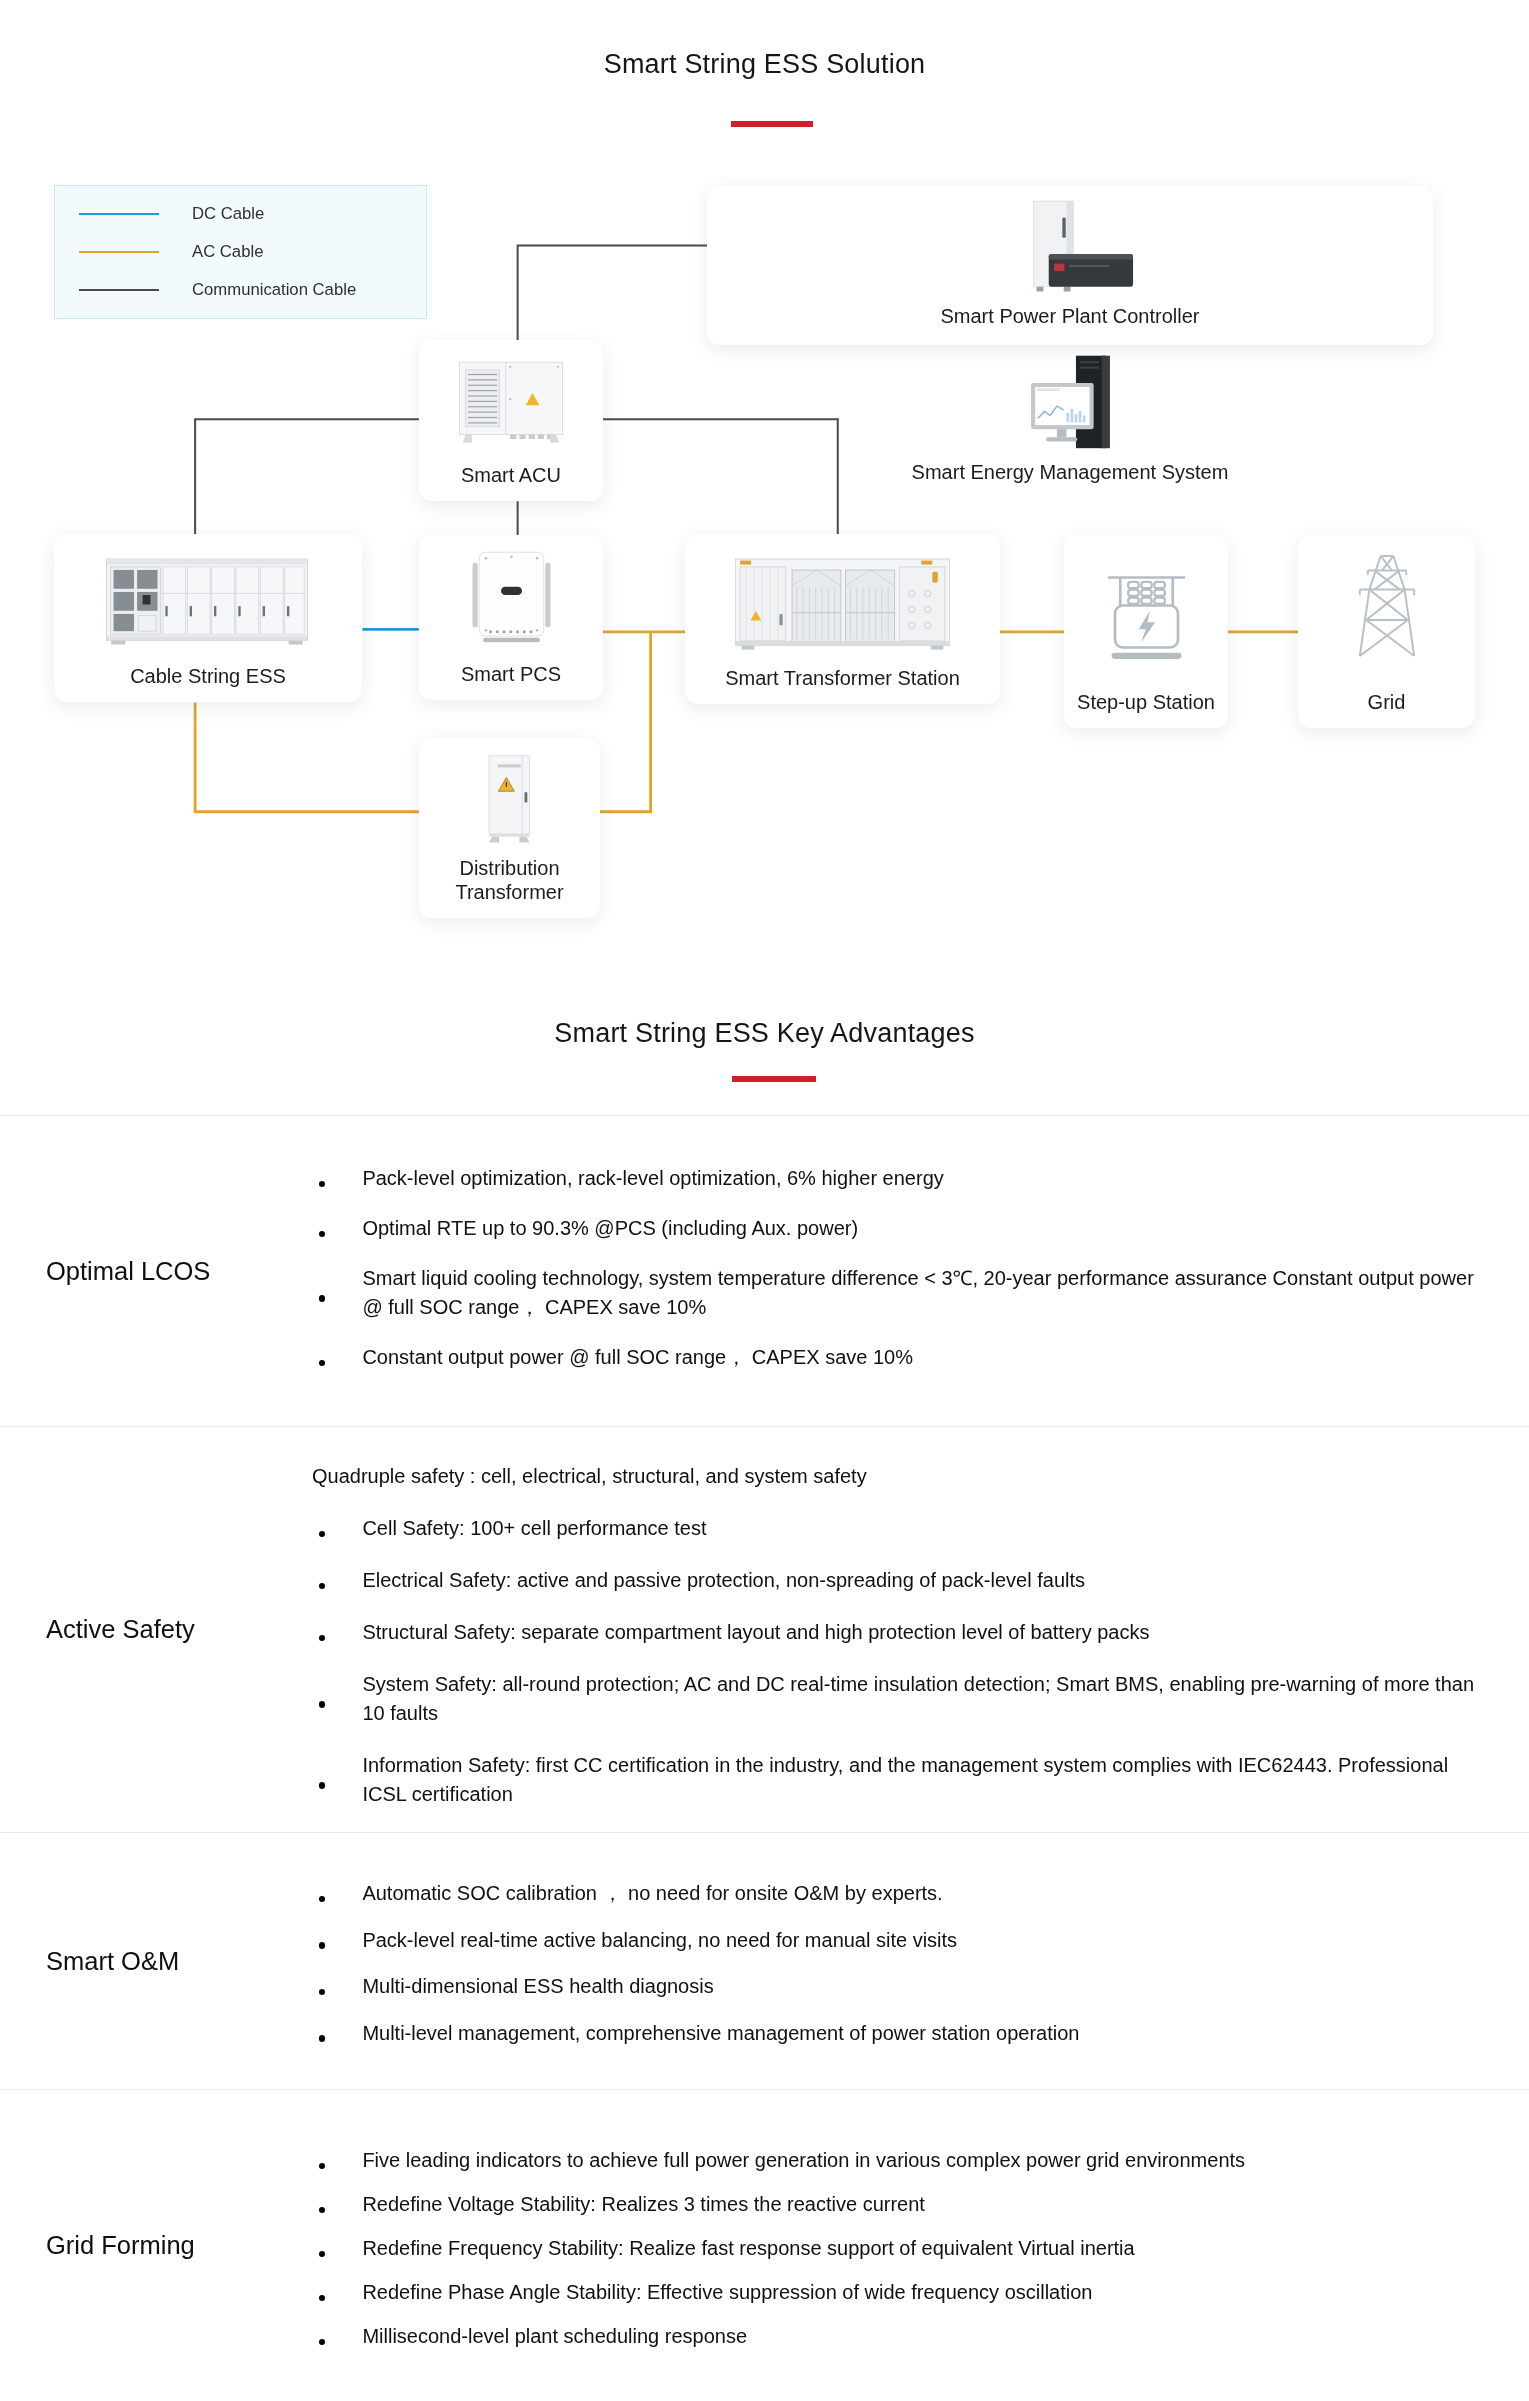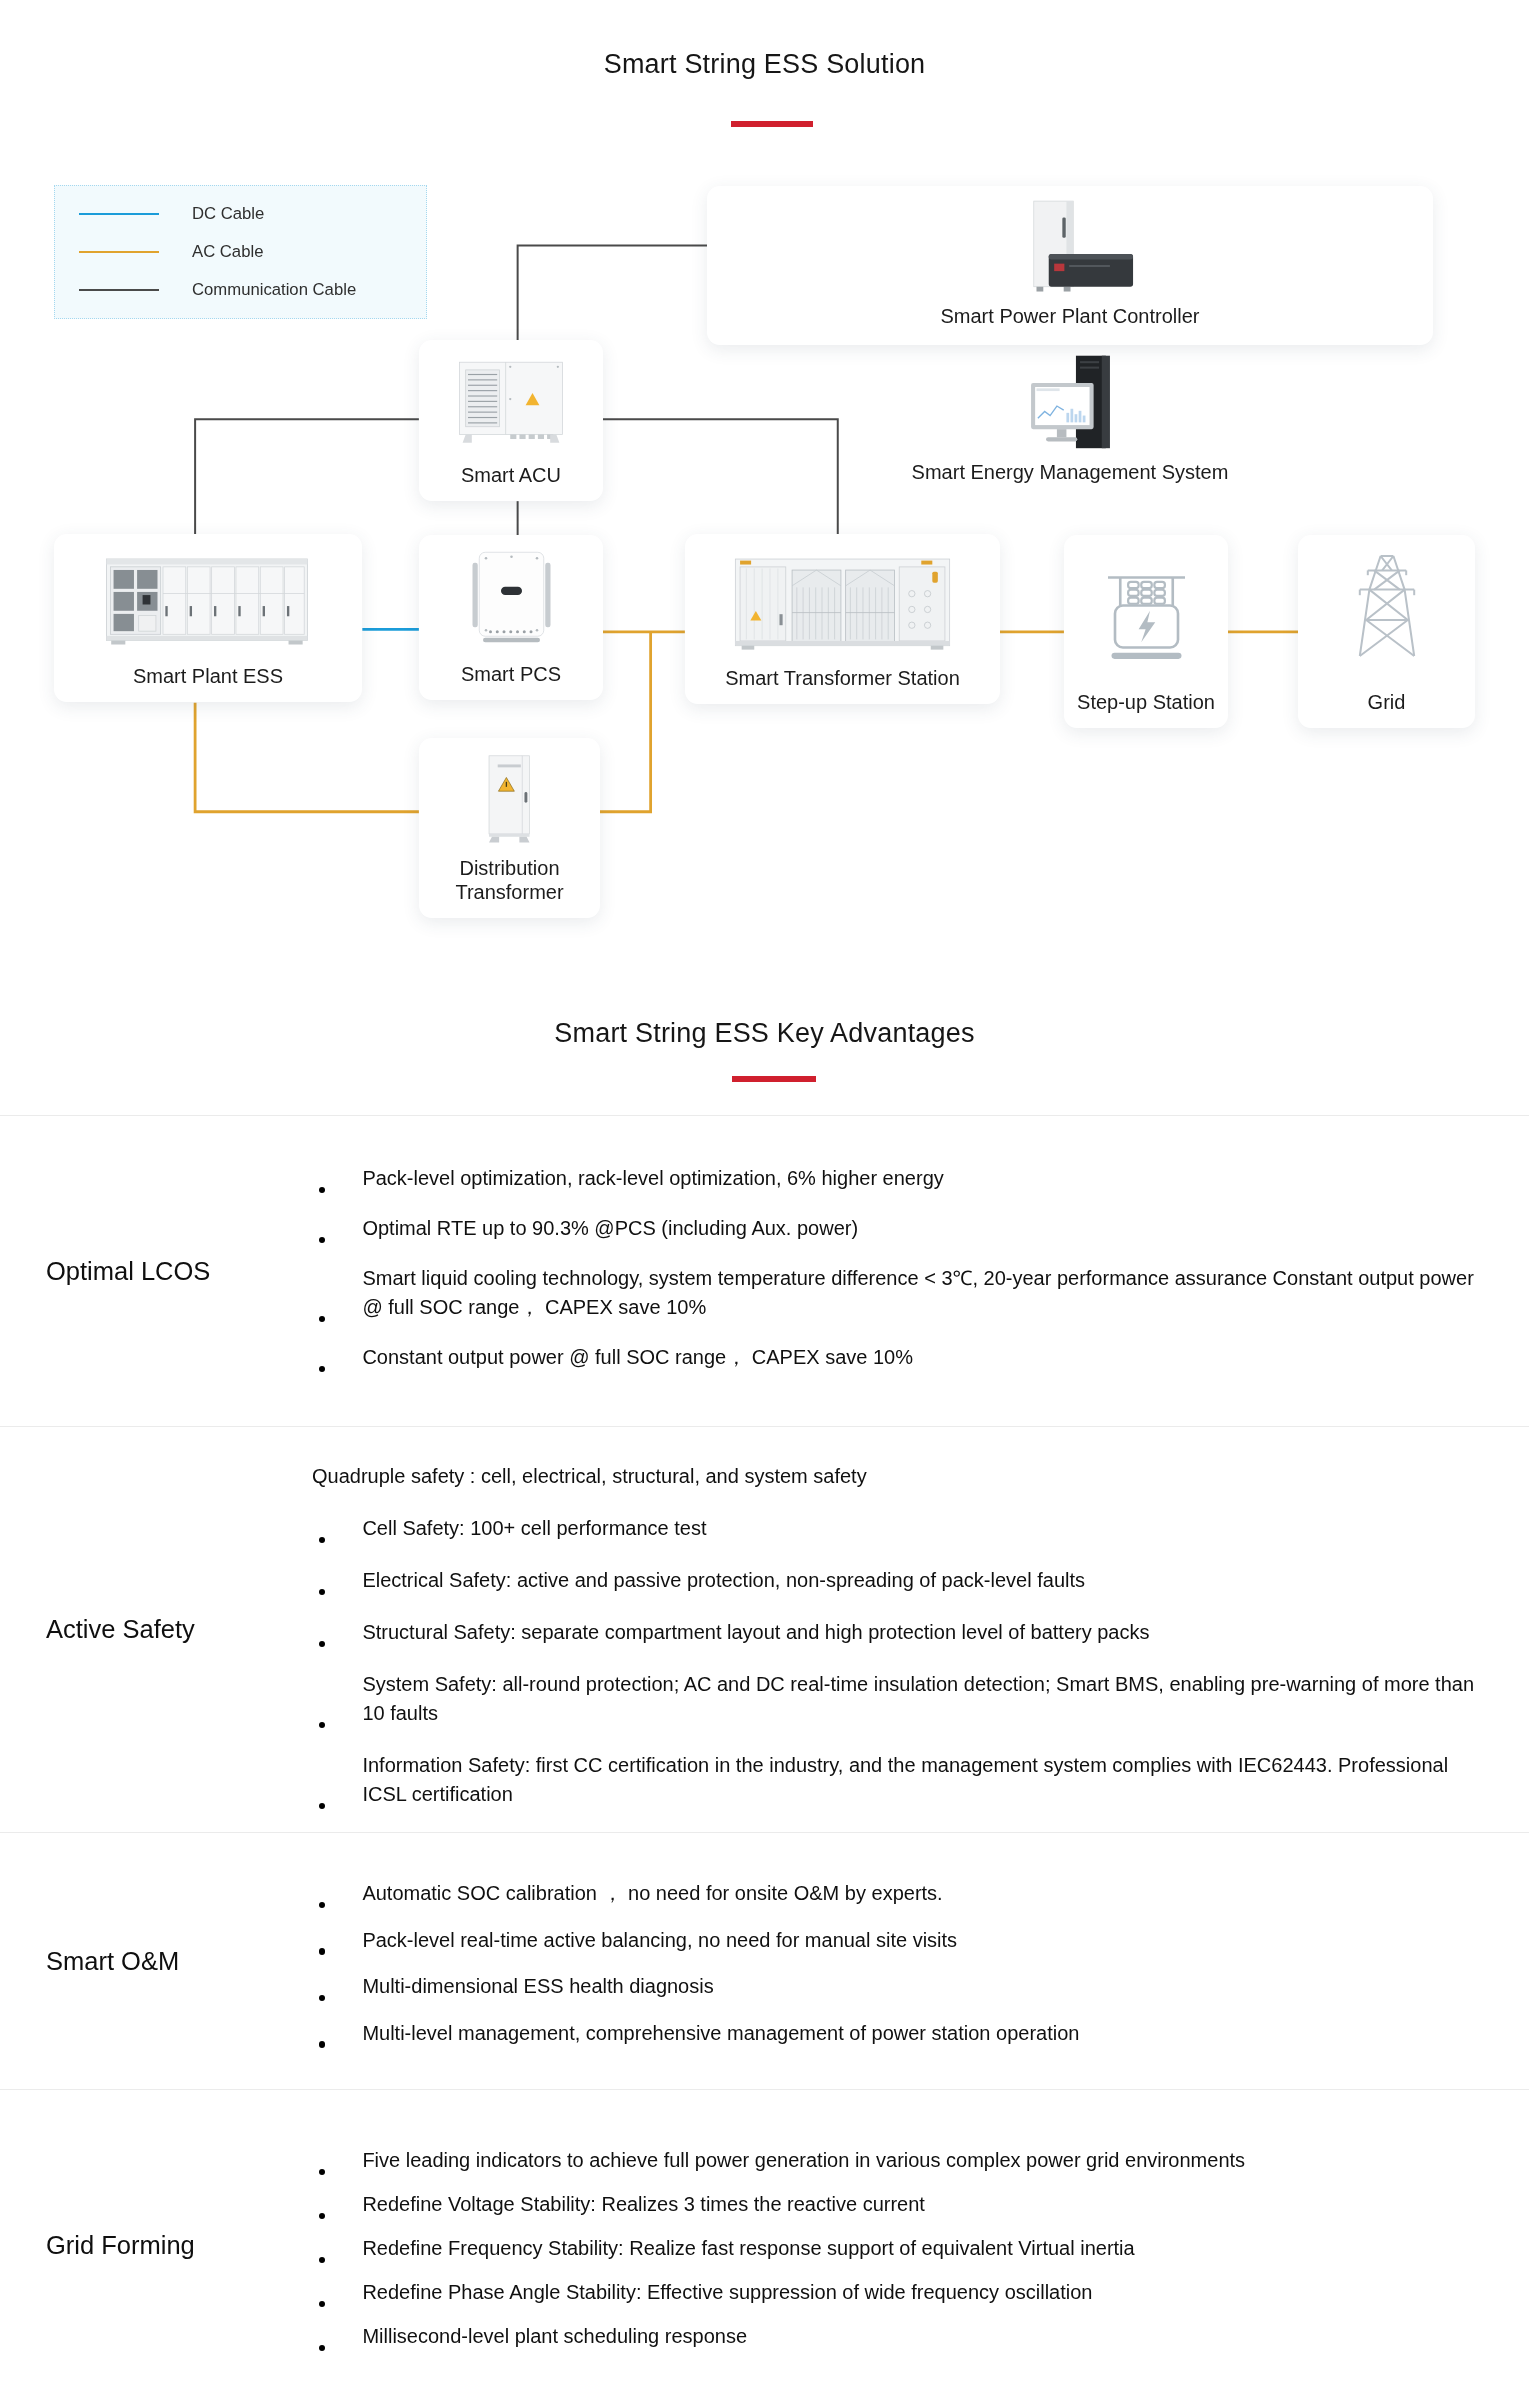--- a/index.html
+++ b/index.html
@@ -32,21 +32,21 @@
   .duo-col .img{margin:11px 0 4.8px 0;}
 
   svg{display:block;}
 
   
   .section{position:absolute;left:0;width:1529px;border-top:1.6px solid #ebebeb;
            display:flex;box-sizing:border-box;}
   .sec-label{flex:0 0 263px;display:flex;align-items:center;padding-left:46px;
              box-sizing:border-box;font-size:25.5px;color:#0f0f0f;}
   .sec-body{flex:1 1 auto;display:flex;flex-direction:column;}
-  .bullet{display:flex;align-items:flex-end;}
+  .bullet{display:flex;align-items:center;}
   .dot{flex:0 0 6.4px;width:6.4px;height:6.4px;border-radius:50%;background:#000;
        margin:11px 37px 0 56px;}
   .txt{font-size:20px;line-height:29px;color:#101010;max-width:1115px;}
   .intro{font-size:20px;line-height:29px;color:#101010;padding-left:49px;}
 
   #s0 .sec-body{padding-top:48px;row-gap:21px;}
   #s1 .sec-body{padding-top:35px;row-gap:23px;}
   #s2 .sec-body{padding-top:46px;row-gap:17.5px;}
   #s3 .sec-body{padding-top:56px;row-gap:15px;}
 </style>
@@ -190,21 +190,21 @@
           <rect x="126" y="74" width="3" height="13"></rect>
         <rect x="157" y="74" width="3" height="13"></rect>
           <rect x="188" y="74" width="3" height="13"></rect>
         <rect x="219" y="74" width="3" height="13"></rect>
           <rect x="250" y="74" width="3" height="13"></rect>
       </g>
       <rect x="20" y="112" width="256" height="6" fill="#dfe2e4"></rect>
       <rect x="26" y="118" width="18" height="5" fill="#c2c7ca"></rect>
       <rect x="252" y="118" width="18" height="5" fill="#c2c7ca"></rect>
     </svg>
-    <div class="node-label">Smart Plant ESS</div>
+    <div class="node-label">Cable String ESS</div>
   </div>
 
   <div class="card" style="left:419px;top:535px;width:184px;height:165px;">
     <svg class="img" width="105" height="104" viewBox="0 0 140 138">
       <rect x="18" y="22" width="7" height="86" rx="3" fill="#c7ccd0"></rect>
       <rect x="115" y="22" width="7" height="86" rx="3" fill="#c7ccd0"></rect>
       <rect x="27" y="8" width="86" height="112" rx="8" fill="#fdfdfd" stroke="#d6dade"></rect>
       <rect x="56" y="54" width="28" height="11" rx="5.5" fill="#2e3236"></rect>
       <g fill="#b4babe">
         <circle cx="36" cy="16" r="1.7"></circle>

